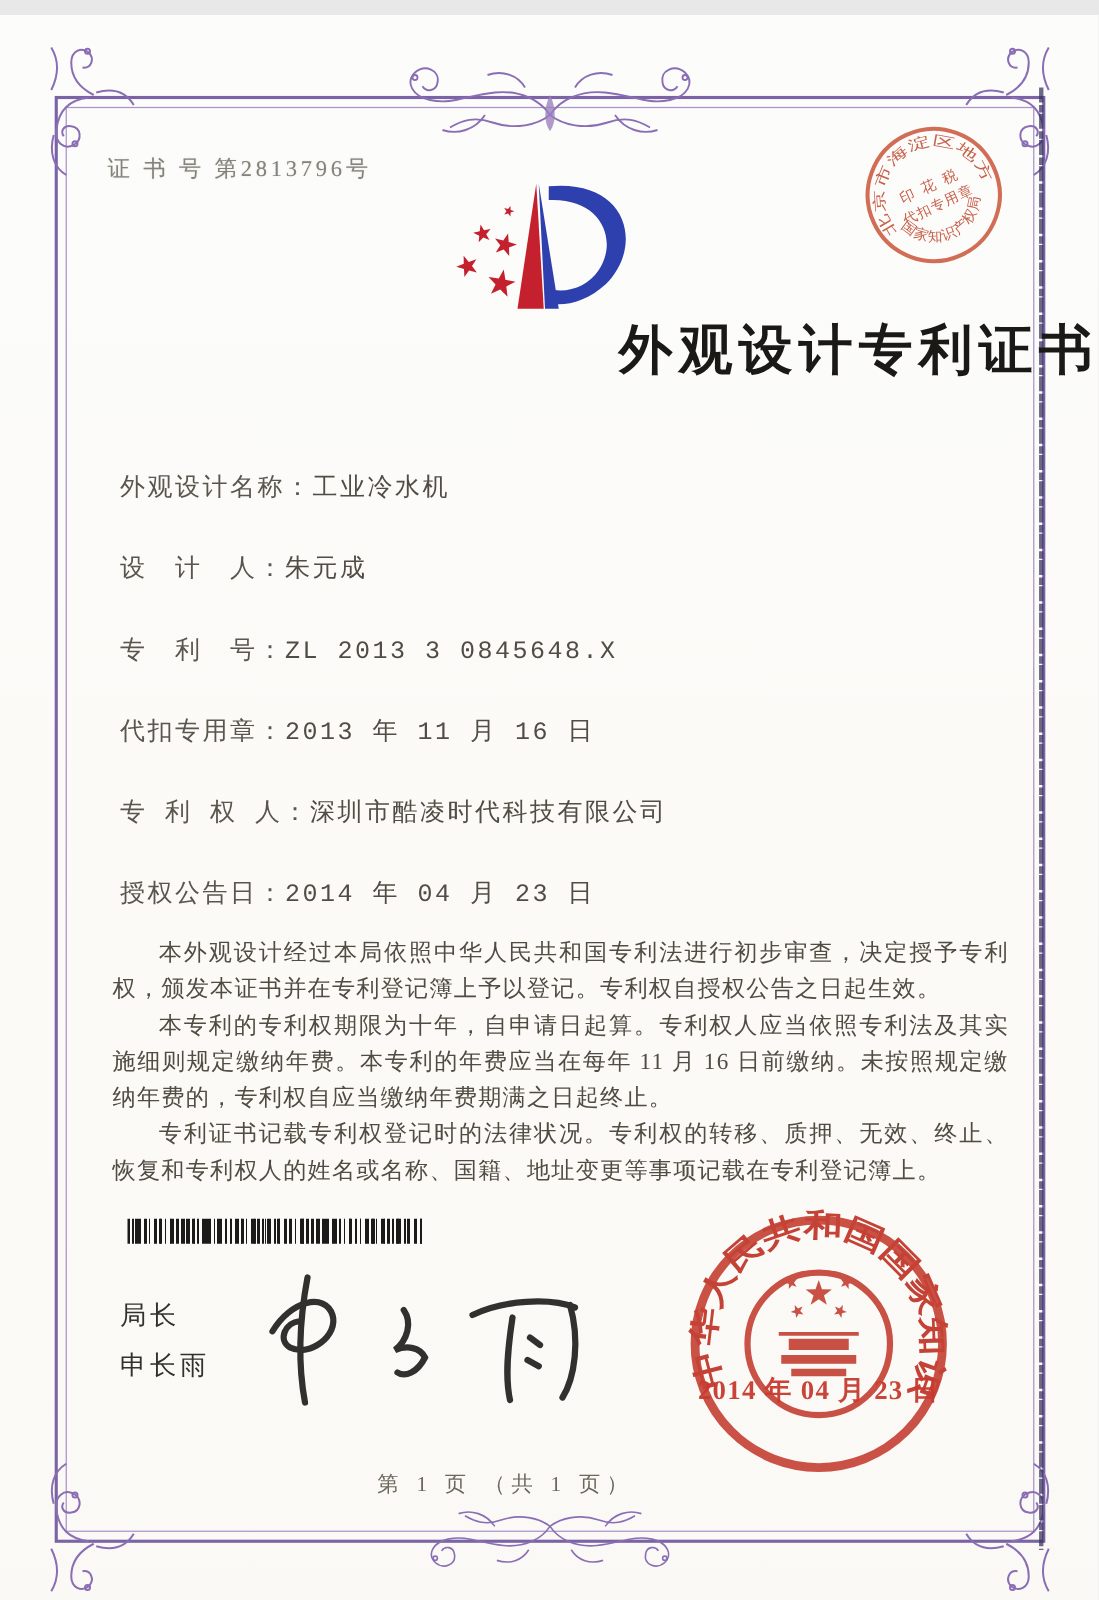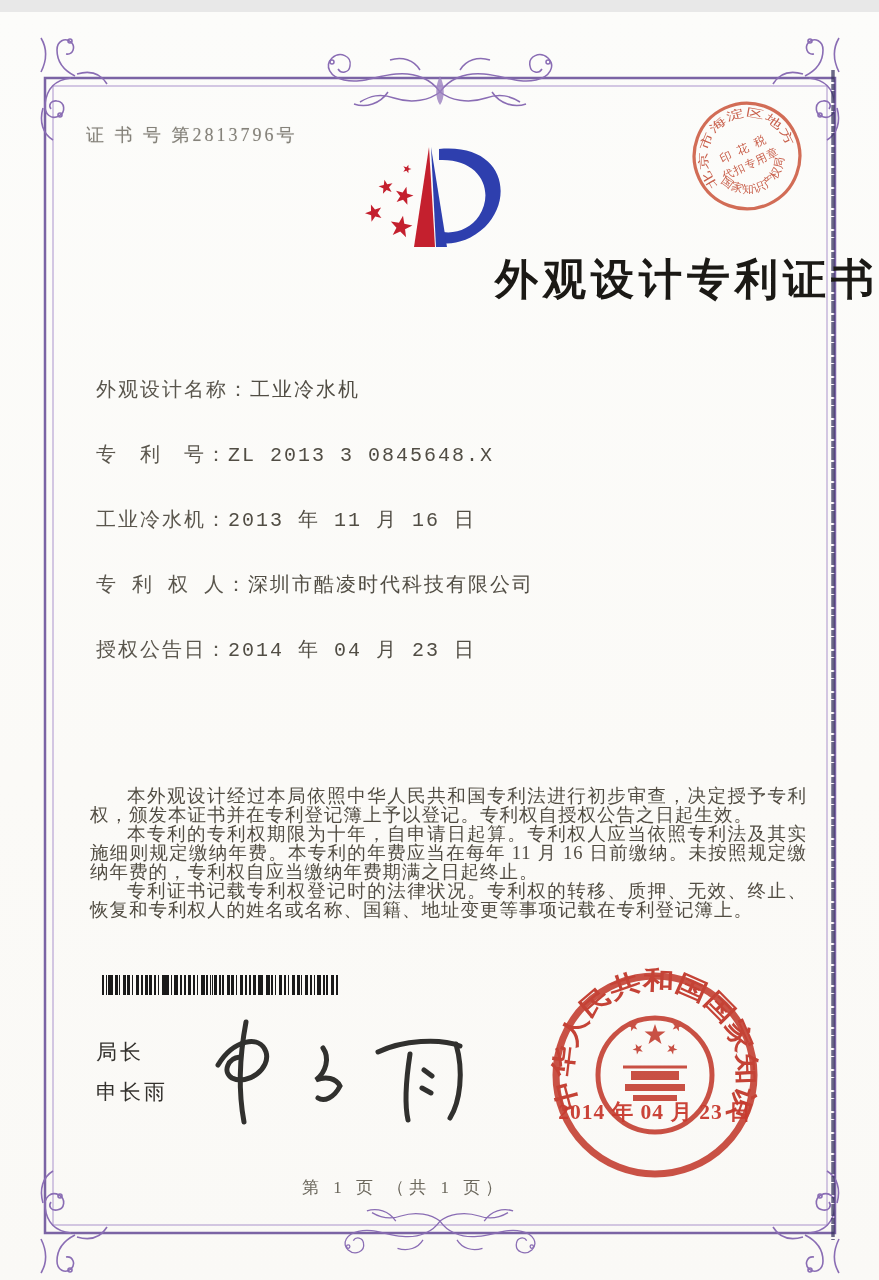--- a/index.html
+++ b/index.html
@@ -21,22 +21,22 @@
     position:absolute;left:0;right:0;top:239px;text-align:right;
     font-size:43px;font-weight:bold;letter-spacing:5px;color:#1b1915;
   }
   .stamp-svg{position:absolute;left:683px;top:80px;width:128px;height:128px;
     mix-blend-mode:multiply;opacity:.88;}
   .fields{position:absolute;left:96px;top:364px;right:70px;}
   .field{height:65px;font-size:20px;color:#57534a;letter-spacing:2px;white-space:nowrap;font-family:Liberation Mono, monospace;}
   .field .lab{color:#5a564d;}
   .field .val{color:#514d44;}
   .body-text{
-    position:absolute;left:90px;right:72px;top:775px;
-    font-size:18.5px;line-height:19px;color:#514c42;
+    position:absolute;left:90px;right:72px;top:737px;
+    font-size:18.5px;line-height:29px;color:#514c42;
     letter-spacing:1px;text-align:justify;
   }
   .body-text p{margin:0;text-indent:2em;}
   .barcode{
     position:absolute;left:102px;top:963px;width:236px;height:20px;
     background-image:
       repeating-linear-gradient(90deg,#1a1a1a 0 2px,transparent 2px 4px,#1a1a1a 4px 5px,transparent 5px 8px,#1a1a1a 8px 11px,transparent 11px 13px),
       repeating-linear-gradient(90deg,transparent 0 6px,#1a1a1a 6px 8px,transparent 8px 15px,#1a1a1a 15px 16px,transparent 16px 19px);
   }
   .sig-title{position:absolute;left:96px;top:1026px;font-size:21px;letter-spacing:3px;color:#33312d;
@@ -125,24 +125,27 @@
       <text x="63" y="59" text-anchor="middle" font-size="11.5" letter-spacing="2">印 花 税</text>
       <text x="63" y="75" text-anchor="middle" font-size="11" letter-spacing="1">代扣专用章</text>
     </g>
   </svg>
 
   <div class="fields">
     <div class="field">
       <span class="lab">外观设计名称：</span><span class="val">工业冷水机</span>
     </div>
     <div class="field">
+      <span class="lab">设　计　人：</span><span class="val">朱元成</span>
+    </div>
+    <div class="field">
       <span class="lab">专　利　号：</span><span class="val">ZL 2013 3 0845648.X</span>
     </div>
     <div class="field">
-      <span class="lab">工业冷水机：</span><span class="val">2013 年 11 月 16 日</span>
+      <span class="lab">代扣专用章：</span><span class="val">2013 年 11 月 16 日</span>
     </div>
     <div class="field">
       <span class="lab">专 利 权 人：</span><span class="val">深圳市酷凌时代科技有限公司</span>
     </div>
     <div class="field">
       <span class="lab">授权公告日：</span><span class="val">2014 年 04 月 23 日</span>
     </div>
   </div>
 
   <div class="body-text">

